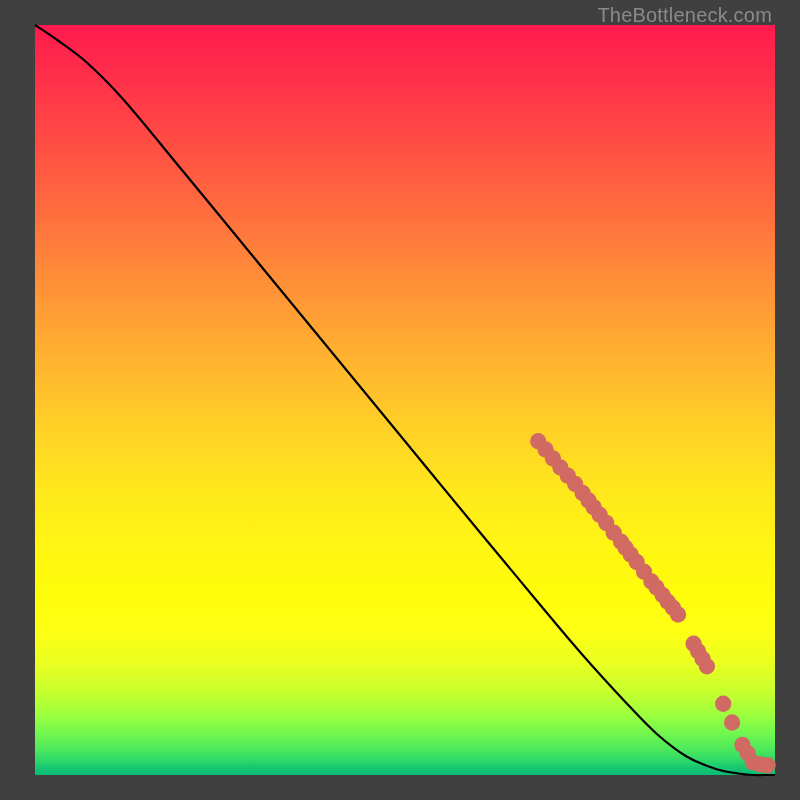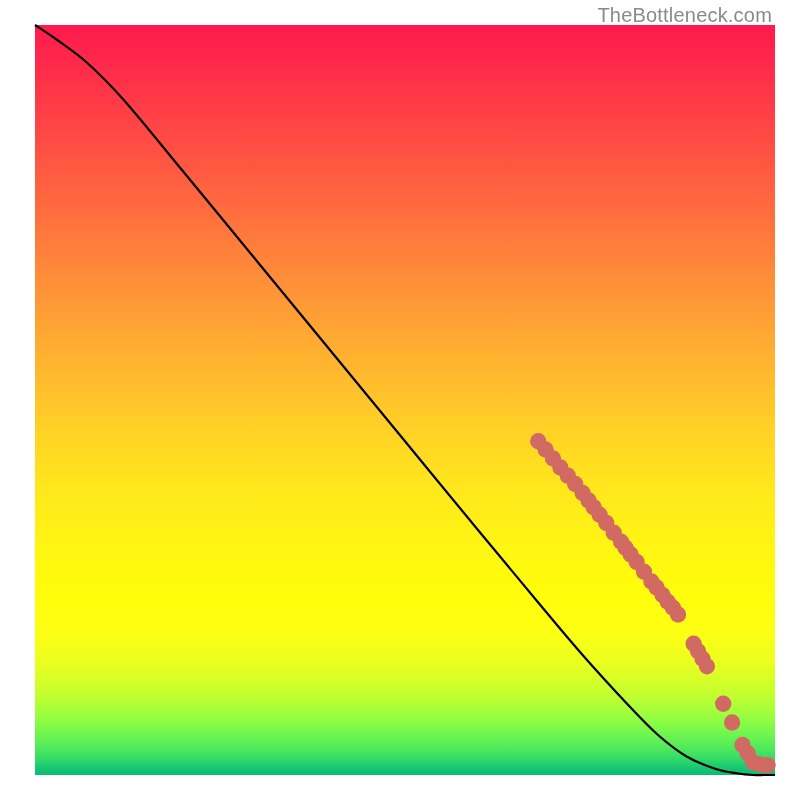--- a/index.html
+++ b/index.html
@@ -9,21 +9,21 @@
     height: 800px;
     background: #000;
     overflow: hidden;
     font-family: Arial, Helvetica, sans-serif;
   }
   .frame {
     position: absolute;
     left: 0; top: 0;
     width: 800px;
     height: 800px;
-    background: #ffffff;
+    background: #404040;
   }
   .plot {
     position: absolute;
     left: 35px;
     top: 25px;
     width: 740px;
     height: 750px;
     
     background: linear-gradient(
       to bottom,

